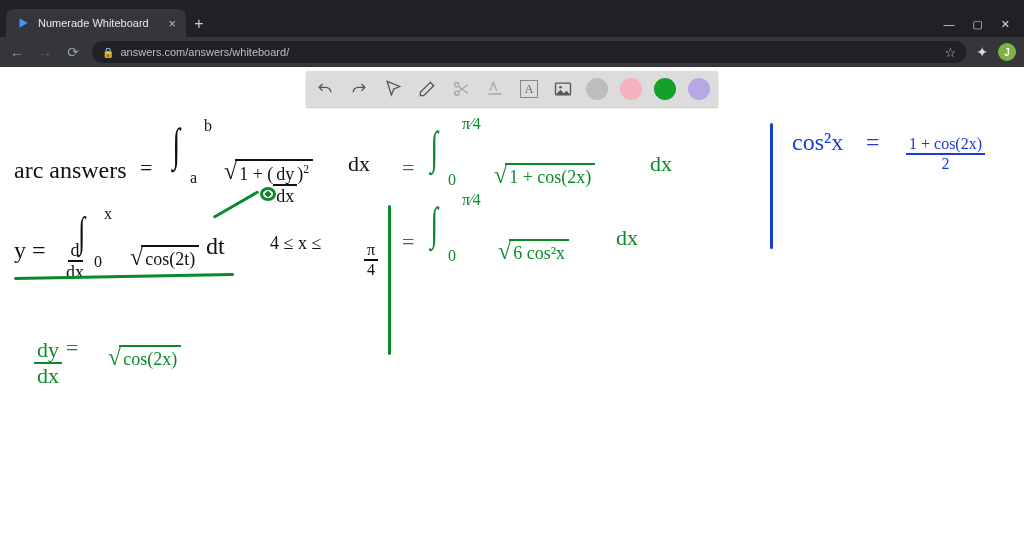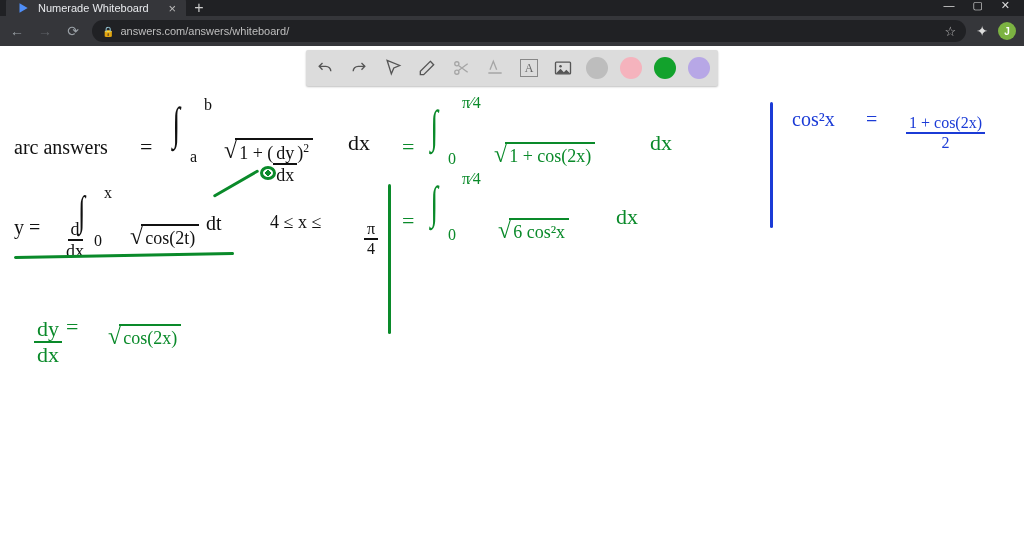--- a/index.html
+++ b/index.html
@@ -1,18 +1,18 @@
 <!DOCTYPE html>
 <html><head>
 <meta charset="utf-8">
 <style>
   * { margin: 0; padding: 0; box-sizing: border-box; }
   html, body { width: 1024px; height: 558px; overflow: hidden; font-family: -apple-system, "Segoe UI", Arial, sans-serif; background:#fff; }
   
-  .chrome-top { background:#202124; color:#ccc; height:16px; display:flex; align-items:center; }
+  .chrome-top { background:#202124; color:#ccc; height:37px; display:flex; align-items:flex-end; }
   .tab { background:#35363a; height:28px; min-width:180px; border-top-left-radius:8px; border-top-right-radius:8px; display:flex; align-items:center; padding:0 10px; margin-left:6px; font-size:11px; color:#e8eaed; gap:8px; }
   .tab .favicon { width:14px; height:14px; }
   .tab .close { margin-left:auto; font-size:13px; color:#bbb; }
   .newtab { width:26px; height:26px; display:flex; align-items:center; justify-content:center; color:#ccc; font-size:16px; }
   .winctrls { margin-left:auto; display:flex; gap:18px; padding:0 14px 6px 0; color:#ddd; font-size:11px; }
   .addr { background:#35363a; height:30px; display:flex; align-items:center; padding:0 8px; gap:10px; }
   .nav-icn { color:#9aa0a6; font-size:14px; width:18px; text-align:center; }
   .urlbox { flex:1; background:#202124; border-radius:14px; height:22px; display:flex; align-items:center; padding:0 10px; gap:6px; }
   .lock { color:#9aa0a6; font-size:10px; }
   .url { color:#bfbfbf; font-size:11px; }
@@ -26,21 +26,21 @@
   .tb-btn { width:22px; height:22px; display:flex; align-items:center; justify-content:center; color:#555; }
   .tb-btn svg { width:20px; height:20px; stroke:#555; fill:none; stroke-width:1.6; }
   .swatch { width:22px; height:22px; border-radius:50%; }
   
   .hw { position:absolute; font-family:"Comic Sans MS","Segoe Script",cursive; white-space:pre; }
   .black { color:#111; }
   .green { color:#0a8a2a; }
   .blue  { color:#1b3bd6; }
   .fs16 { font-size:16px; }
   .fs18 { font-size:18px; }
-  .fs20 { font-size:20px; }
+  .fs20 { font-size:24px; }
   .fs22 { font-size:22px; }
   .frac { display:inline-flex; flex-direction:column; align-items:center; line-height:1; }
   .frac .num { border-bottom:2px solid currentColor; padding:0 3px 1px; }
   .frac .den { padding-top:1px; }
   .big-int { font-size:46px; line-height:1; display:inline-block; transform:scaleX(.6); }
   .sqrt { display:inline-flex; align-items:flex-start; }
   .sqrt .rad { font-size:24px; line-height:1; margin-right:-2px; }
   .sqrt .vinc { border-top:2px solid currentColor; padding:2px 4px 0 4px; }
   .vline { position:absolute; width:3px; background:currentColor; border-radius:2px; }
   .uline { position:absolute; height:3px; background:currentColor; border-radius:2px; }

